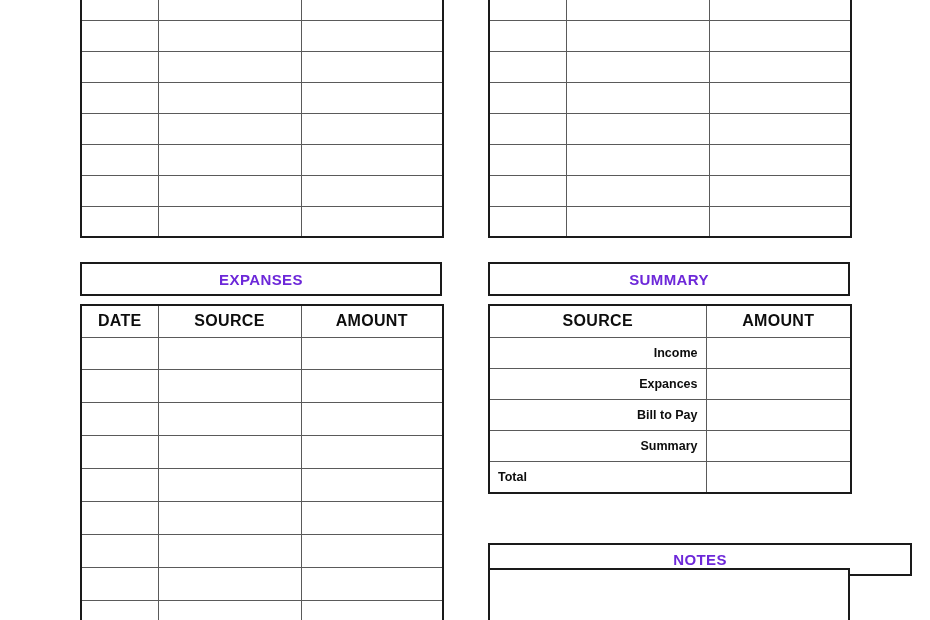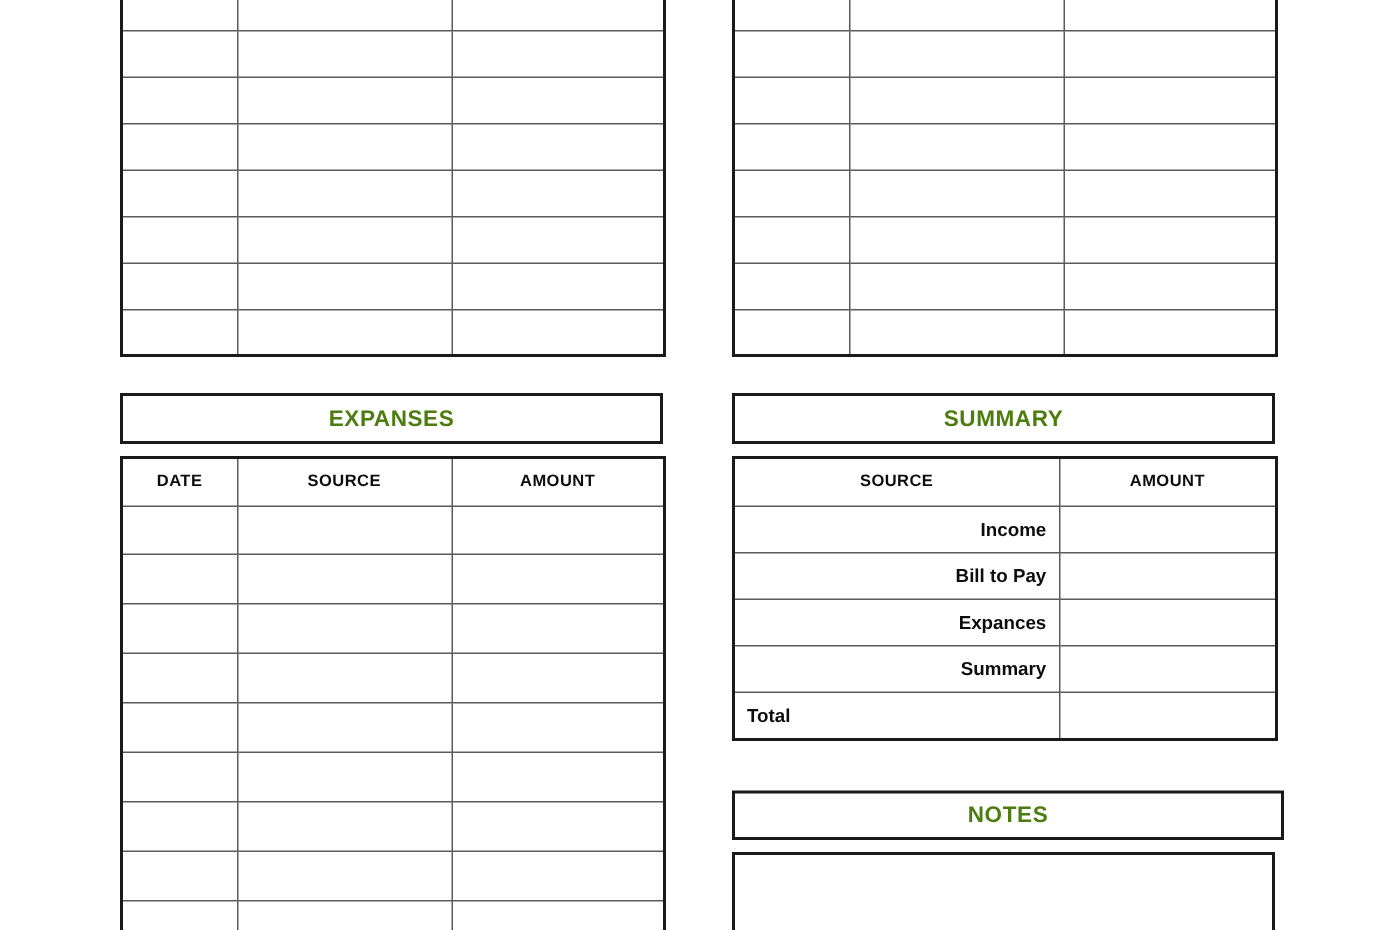--- a/index.html
+++ b/index.html
@@ -31,21 +31,21 @@
   
   .title-bar {
     border: 2px solid #1a1a1a;
     background: #ffffff;
     display: flex;
     align-items: center;
     justify-content: center;
     font-weight: bold;
     font-size: 15px;
     letter-spacing: 0.4px;
-    color: #4d7c0f;
+    color: #6d28d9;
   }
 
   
   table.grid {
     border-collapse: collapse;
     table-layout: fixed;
     width: 100%;
     height: 100%;
     background: #ffffff;
     border: 2px solid #1a1a1a;
@@ -56,21 +56,21 @@
     font-size: 12.5px;
     font-weight: bold;
     color: #0d0d0d;
     background: #ffffff;
     overflow: hidden;
     white-space: nowrap;
   }
   table.grid th {
     text-align: center;
     letter-spacing: 0.3px;
-    font-size: 11px;
+    font-size: 16px;
   }
   td.lbl { text-align: right; }
   td.ctr { text-align: left; }
   td.empty { }
 
   
   .notes-body {
     border: 2px solid #1a1a1a;
     background: #ffffff;
   }
@@ -267,40 +267,40 @@
           <th>SOURCE</th>
           <th>AMOUNT</th>
         </tr>
       </thead>
       <tbody>
         <tr style="height:31px">
           <td class="lbl">Income</td>
           <td class="empty"></td>
         </tr>
         <tr style="height:31px">
+          <td class="lbl">Expances</td>
+          <td class="empty"></td>
+        </tr>
+        <tr style="height:31px">
           <td class="lbl">Bill to Pay</td>
-          <td class="empty"></td>
-        </tr>
-        <tr style="height:31px">
-          <td class="lbl">Expances</td>
           <td class="empty"></td>
         </tr>
         <tr style="height:31px">
           <td class="lbl">Summary</td>
           <td class="empty"></td>
         </tr>
         <tr style="height:31px">
           <td class="ctr">Total</td>
           <td class="empty"></td>
         </tr>
       </tbody>
     </table>
   </div>
 
-  <div class="blk title-bar" style="left:488px; top:527px; width:368px; height:33px;">
+  <div class="blk title-bar" style="left:488px; top:543px; width:424px; height:33px;">
     <span>NOTES</span>
   </div>
 
   <div class="blk notes-body" style="left:488px; top:568px; width:362px; height:90px;">
     <div style="padding:8px; font-size:12.5px; color:#0d0d0d;"></div>
   </div>
 
 </div>
 
 </body></html>

